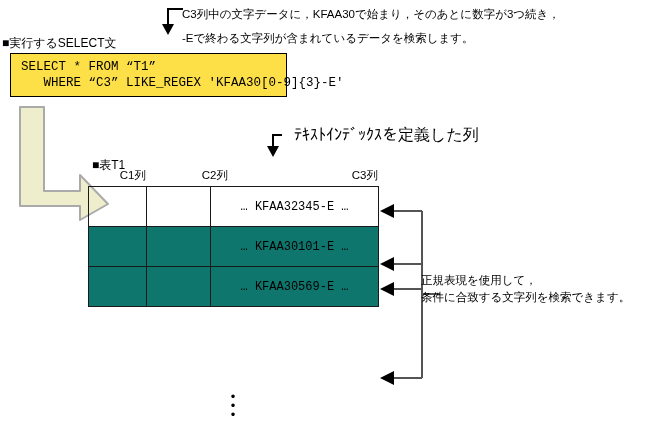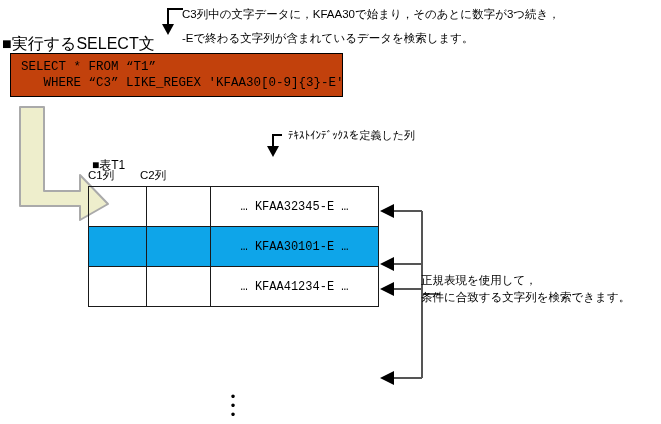--- a/index.html
+++ b/index.html
@@ -20,80 +20,80 @@
   }
   #top-annot-elbow{ left:167px; top:8px; width:16px; height:2px; background:#000; }
   #top-annot-stem { left:167px; top:8px;  width:2px;  height:18px; background:#000; }
   #top-annot-head {
     left:162px; top:24px; width:0;height:0;
     border-left:6px solid transparent;border-right:6px solid transparent;
     border-top:11px solid #000;
   }
 
   
-  #select-label{ left:2px; top:36px; font-size:16px; line-height:15px; }
+  #select-label{ left:2px; top:36px; font-size:12px; line-height:15px; }
   #sql-box{
-    left:10px; top:53px; width:333px; height:44px;
-    border:1px solid #000; background:#c2410c; box-sizing:border-box;text-decoration:underline;
+    left:10px; top:53px; width:277px; height:44px;
+    border:1px solid #000; background:#fde047; box-sizing:border-box;text-decoration:underline;
   }
   #sql-text{
     position:absolute; left:10px; top:5px;
     font-family:"Liberation Mono","DejaVu Sans Mono",monospace;
     font-size:12.5px; line-height:16px; white-space:pre;
   }
 
   
   #flow-arrow{ left:18px; top:105px; width:92px; height:117px; }
 
   
   #table-title{ left:92px; top:158px; font-size:12px; line-height:15px;}
 
   #col-headers{ left:88px; top:168px; width:290px; height:16px; }
-  .col-head{ position:absolute; font-size:11.5px; line-height:14px; text-align:left;}
+  .col-head{ position:absolute; font-size:11.5px; line-height:14px; text-align:right;}
   #ch-c1{ left:0px;   width:58px; }
-  #ch-c2{ left:52px;  width:64px; }
+  #ch-c2{ left:76px;  width:64px; }
   #ch-c3{ left:122px; width:168px;}
 
   #data-table{
     left:88px; top:186px; width:290px;
     border-collapse:collapse; table-layout:fixed;
   }
   #data-table td{
     border:1px solid #1a1a1a;
     height:40px; padding:12px; box-sizing:border-box;
   }
   .c1{ width:58px; }
   .c2{ width:64px; }
   .c3{
     width:168px; text-align:center;
     font-family:"Liberation Mono","DejaVu Sans Mono",monospace;
     font-size:12px; white-space:nowrap;
   }
-  tr.hit td{ background:#0ea5e9; }
+  tr.hit td{ background:#0f766e; }
 
   
   #ellipsis{
     left:88px; top:392px; width:290px;
     text-align:center; font-size:13px; line-height:9px; color:#000;
   }
   #ellipsis span{ display:block; }
 
   
   #connector{ left:378px; top:186px; width:70px; height:205px; }
 
   
   #right-annotation{
     left:412px; top:272px; width:248px;
     font-size:11.5px; line-height:17px; white-space:pre-line;margin-left:9px;
   }
 
   
   #ti-annotation{
-    left:288px; top:128px; width:240px;
-    font-size:11px; line-height:14px; white-space:nowrap;
+    left:294px; top:128px; width:240px;
+    font-size:16px; line-height:14px; white-space:nowrap;
   }
   #ti-elbow{ left:272px; top:134px; width:10px; height:2px; background:#000; }
   #ti-stem { left:272px; top:134px; width:2px;  height:14px; background:#000; }
   #ti-head {
     left:267px; top:146px; width:0;height:0;
     border-left:6px solid transparent;border-right:6px solid transparent;
     border-top:11px solid #000;
   }
 </style>
 </head>
@@ -119,38 +119,39 @@
 <div class="abs" id="ti-elbow"></div>
 <div class="abs" id="ti-stem"></div>
 <div class="abs" id="ti-head"></div>
 <div class="abs" id="ti-annotation">ﾃｷｽﾄｲﾝﾃﾞｯｸｽを定義した列</div>
 
 <div class="abs" id="table-title">■表T1</div>
 
 <div class="abs" id="col-headers">
   <div class="col-head" id="ch-c1">C1列</div>
   <div class="col-head" id="ch-c2">C2列</div>
+  <div class="col-head" id="ch-c3">C3列</div>
 </div>
 
 <table class="abs" id="data-table">
   <tbody>
     <tr>
         <td class="c1"></td>
         <td class="c2"></td>
         <td class="c3">… KFAA32345-E …</td>
       </tr>
     <tr class="hit">
         <td class="c1"></td>
         <td class="c2"></td>
         <td class="c3">… KFAA30101-E …</td>
       </tr>
-    <tr>
+    <tr class="hit">
         <td class="c1"></td>
         <td class="c2"></td>
-        <td class="c3">… KFAA41234-E …</td>
+        <td class="c3">… KFAA30569-E …</td>
       </tr>
   </tbody>
 </table>
 
 <div class="abs" id="ellipsis">
   <span>•</span>
   <span>•</span>
   <span>•</span>
 </div>
 

